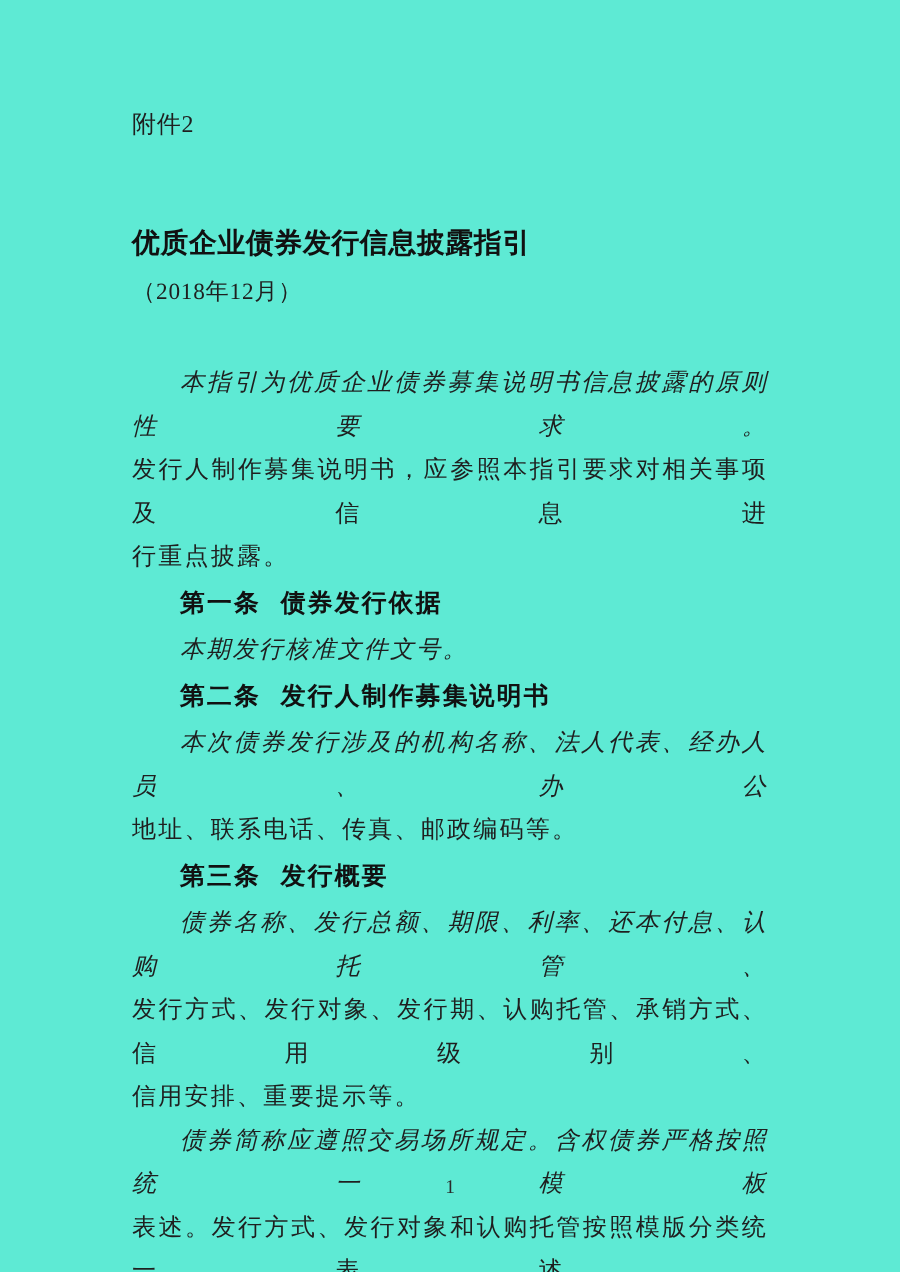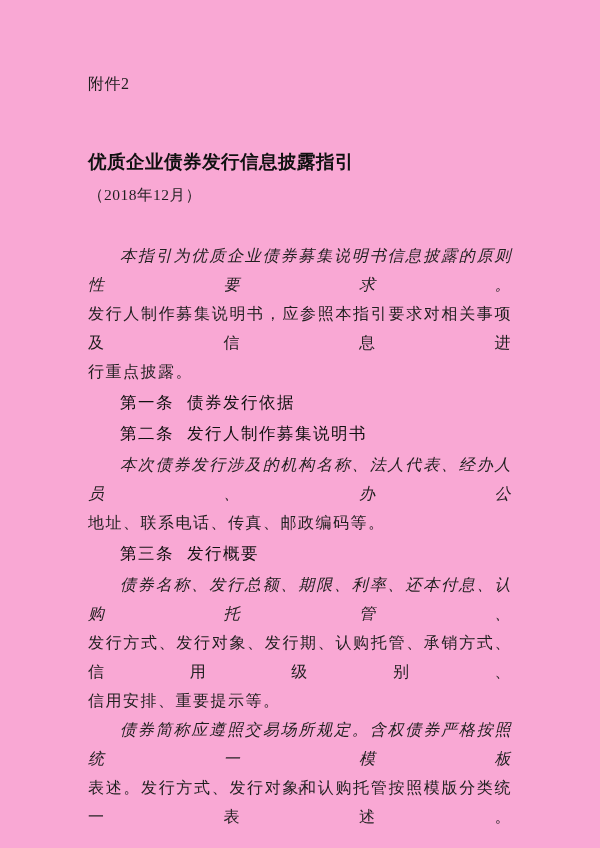--- a/index.html
+++ b/index.html
@@ -5,21 +5,21 @@
   html, body {
     margin: 0;
     padding: 0;
     background: #ffffff;
   }
   .page {
     position: relative;
     width: 600px;
     height: 848px;
     margin: 0;
-    background: #f9a8d4;
+    background: #5eead4;
     box-sizing: border-box;
     padding: 74px 88px 0 88px;
     font-family: "Liberation Serif", "DejaVu Serif", serif;
     color: #1f1f1f;
     overflow: hidden;
   }
   .attachment {
     font-size: 16px;
     line-height: 19px;
     letter-spacing: 0.5px;
@@ -54,21 +54,21 @@
     text-align: justify;
     text-align-last: justify;
     text-justify: inter-character;
   }
   .line.indent {
     text-indent: 32px;
     font-style: italic;
   }
   .heading {
     font-family: "Liberation Sans", "DejaVu Sans", sans-serif;
-    font-weight: normal;
+    font-weight: bold;
     font-size: 16.5px;
     line-height: 29px;
     margin: 2px 0;
     padding-left: 32px;
     letter-spacing: 1.5px;
     word-spacing: 7px;
     color: #111111;
   }
   .page-number {
     position: absolute;
@@ -91,20 +91,23 @@
 
   <div class="doc-date">（2018年12月）</div>
 
   <div class="content" id="content">
       <div class="paragraph">
         <div class="line indent stretch">本指引为优质企业债券募集说明书信息披露的原则性要求。</div>
         <div class="line stretch">发行人制作募集说明书，应参照本指引要求对相关事项及信息进</div>
         <div class="line">行重点披露。</div>
       </div>
       <div class="heading">第一条 债券发行依据</div>
+      <div class="paragraph">
+        <div class="line indent">本期发行核准文件文号。</div>
+      </div>
       <div class="heading">第二条 发行人制作募集说明书</div>
       <div class="paragraph">
         <div class="line indent stretch">本次债券发行涉及的机构名称、法人代表、经办人员、办公</div>
         <div class="line">地址、联系电话、传真、邮政编码等。</div>
       </div>
       <div class="heading">第三条 发行概要</div>
       <div class="paragraph">
         <div class="line indent stretch">债券名称、发行总额、期限、利率、还本付息、认购托管、</div>
         <div class="line stretch">发行方式、发行对象、发行期、认购托管、承销方式、信用级别、</div>
         <div class="line">信用安排、重要提示等。</div>

